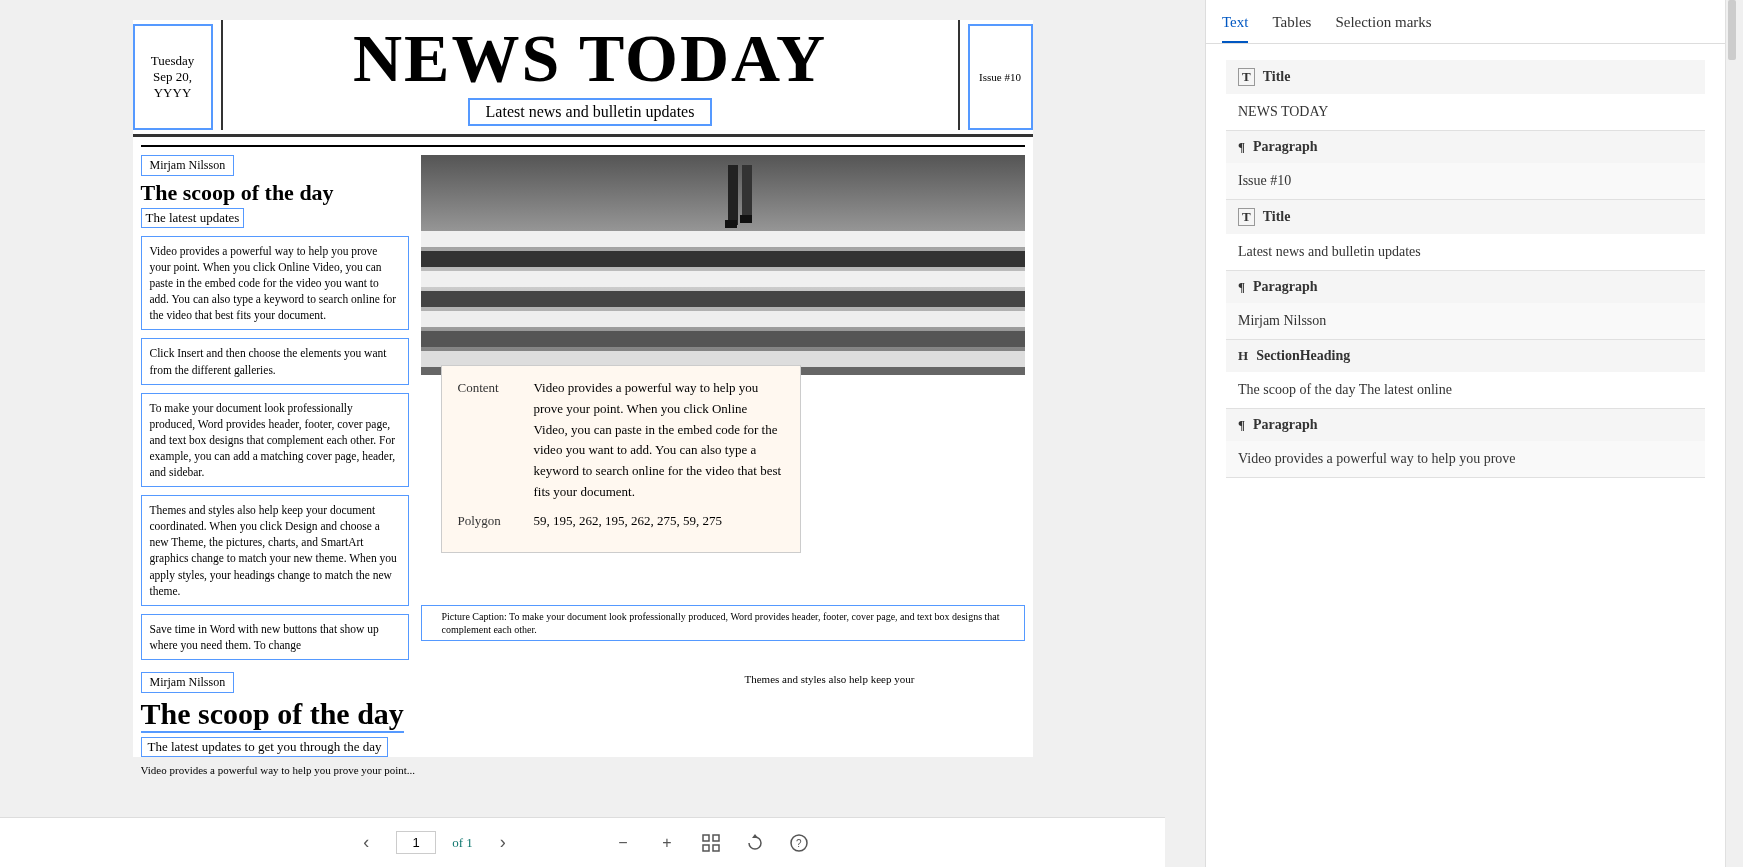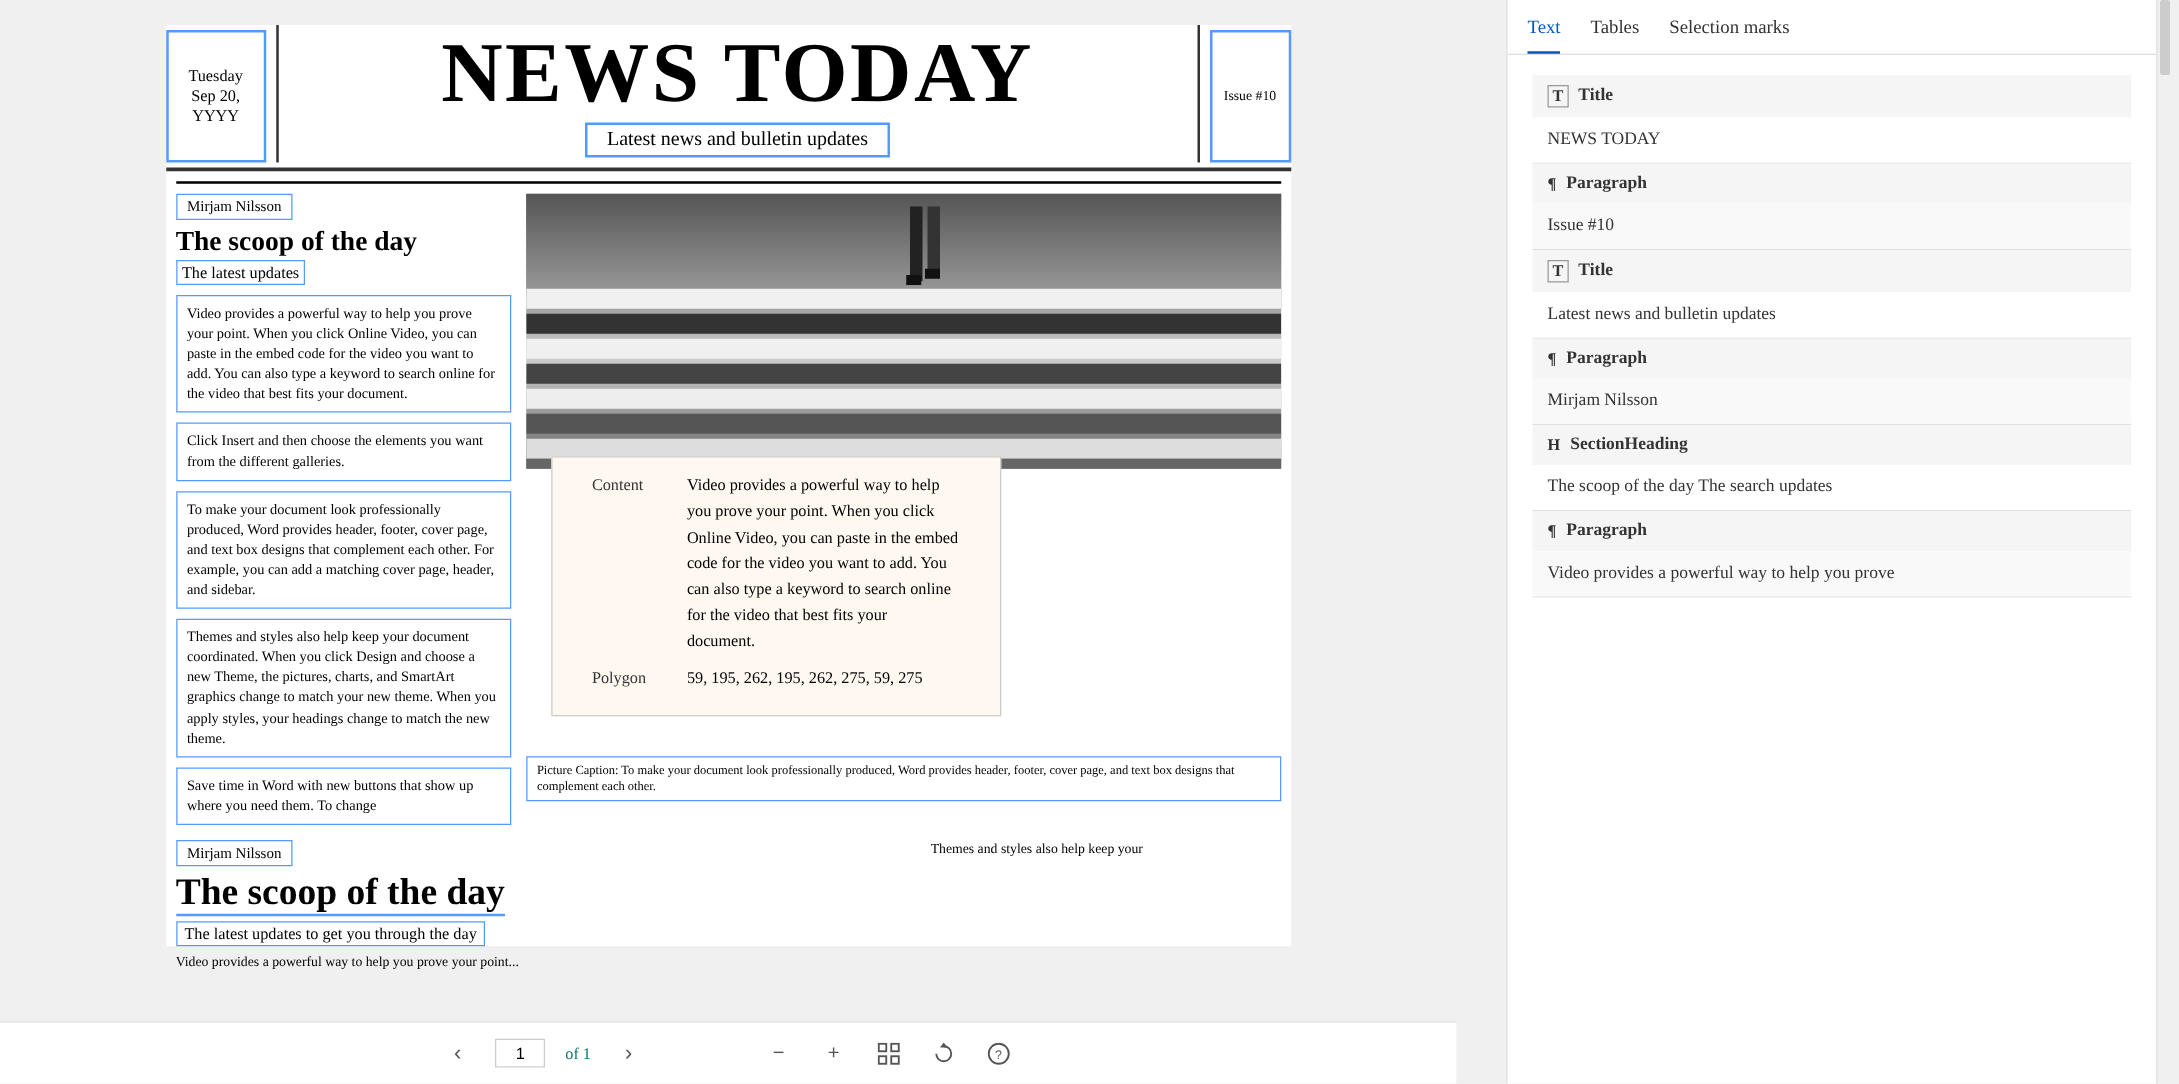--- a/index.html
+++ b/index.html
@@ -135,21 +135,21 @@
     }
 
     
     .tooltip-box {
       position: absolute;
       top: 210px;
       left: 20px;
       width: 360px;
       background: #fff8f0;
       border: 1px solid #ccc;
-      padding: 12px 32px;
+      padding: 12px 16px;
       font-size: 13px;
       line-height: 1.6;
       z-index: 10;
     }
 
     .tooltip-row {
       display: flex;
       gap: 16px;
       margin-bottom: 8px;
     }
@@ -160,21 +160,21 @@
       min-width: 60px;
     }
 
     .tooltip-value {
       flex: 1;
     }
 
     
     .caption-box {
       border: 1.5px solid #5599ff;
-      padding: 4px 8px;
+      padding: 4px 20px;
       font-size: 10px;
       line-height: 1.3;
       margin-top: 4px;
       margin-bottom: 16px;
       font-family: Liberation Serif, serif;
     }
 
     
     .second-article {
       display: flex;
@@ -536,21 +536,21 @@
           <span>Paragraph</span>
         </div>
         <div class="panel-section-content gray">Mirjam Nilsson</div>
       </div>
 
       <div class="panel-section">
         <div class="panel-section-header">
           <span style="font-size:13px;">H</span>
           <span>SectionHeading</span>
         </div>
-        <div class="panel-section-content">The scoop of the day The search updates</div>
+        <div class="panel-section-content">The scoop of the day The latest online</div>
       </div>
 
       <div class="panel-section">
         <div class="panel-section-header">
           <span style="font-size:13px;">¶</span>
           <span>Paragraph</span>
         </div>
         <div class="panel-section-content gray">Video provides a powerful way to help you prove</div>
       </div>
 

